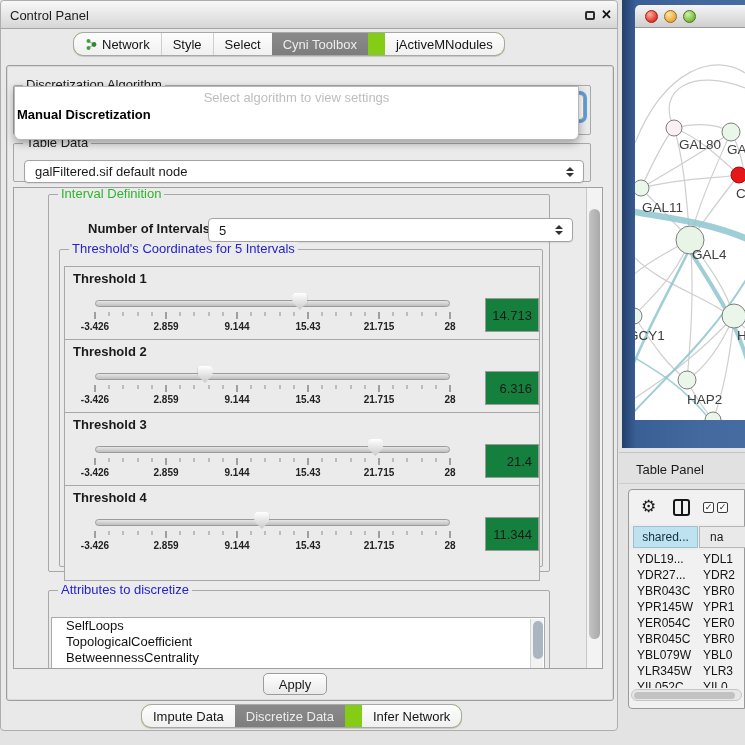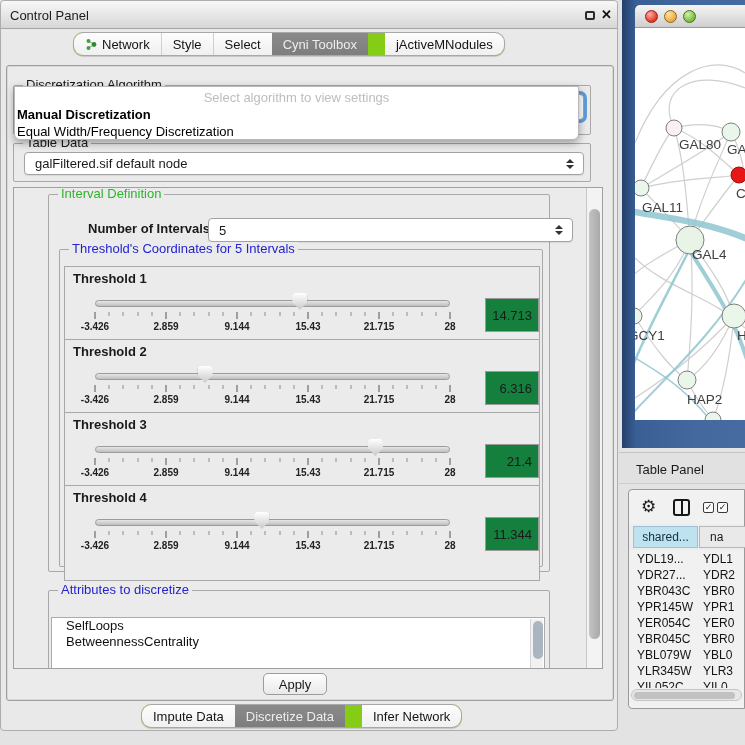--- a/index.html
+++ b/index.html
@@ -58,21 +58,21 @@
   
   #algo-popup { position:absolute; left:13px; top:85px; width:565px; height:54px;
     background:#fff; border:1px solid #b8b8b8; border-radius:0 0 6px 6px;
     box-shadow:0 3px 9px rgba(0,0,0,.35); z-index:30; }
   #algo-placeholder { position:absolute; left:0; right:0; top:3px; text-align:center;
     font-size:13px; color:#bdbdbd; }
   .algo-opt { position:absolute; left:2px; right:2px; font-size:13px; line-height:17px; color:#000; }
 
   
   #tabledata-group { left:12px; top:142px; width:578px; height:39px; z-index:5; }
-  #tabledata-combo { left:10px; top:8px; width:560px; height:23px; }
+  #tabledata-combo { left:10px; top:16px; width:560px; height:23px; }
 
   
   #viewport { position:absolute; left:12px; top:186px; width:590px; height:482px;
     border:1px solid #a0a0a0; background:#ebebeb; overflow:hidden; }
   #vsb-track { position:absolute; right:0; top:0; width:16px; height:100%;
     background:#f3f3f3; border-left:1px solid #c8c8c8; }
   #vsb-thumb { position:absolute; left:2px; top:21px; width:11px; height:430px;
     border-radius:6px; background:linear-gradient(90deg,#c3c3c3,#a9a9a9); }
 
   #interval-group { left:34px; top:6px; width:502px; height:378px; }
@@ -195,21 +195,20 @@
   </div>
 
   <div id="algo-group" class="fieldset abs">
     <span class="legend">Discretization Algorithm</span>
     <div id="algo-combo" class="combo"></div>
   </div>
 
   <div id="algo-popup">
     <div id="algo-placeholder">Select algorithm to view settings</div>
   <div class="algo-opt" style="top: 19px; font-weight: bold;">Manual Discretization</div>
-      <div class="algo-opt" style="top: 36px; font-weight: normal;">Equal Width/Frequency Discretization</div>
     </div>
 
   <div id="tabledata-group" class="fieldset abs">
     <span class="legend">Table Data</span>
     <div id="tabledata-combo" class="combo">
       <span>galFiltered.sif default node</span>
       <span class="spinner">
           <i class="up"></i>
           <i class="dn"></i>
         </span>
@@ -401,20 +400,21 @@
           </div>
         </div>
     </div>
 
     <div id="attr-group" class="fieldset">
       <span class="legend blue">Attributes to discretize</span>
       <span id="attr-sublabel">Numerical Attributes</span>
       <div id="attr-list">
         <div id="attr-items">
             <div class="attr-item">SelfLoops</div>
+            <div class="attr-item">TopologicalCoefficient</div>
             <div class="attr-item">BetweennessCentrality</div>
           </div>
         <div id="attr-sb">
           <div id="attr-sb-thumb"></div>
         </div>
       </div>
     </div>
 
     <div id="vsb-track">
       <div id="vsb-thumb"></div>

